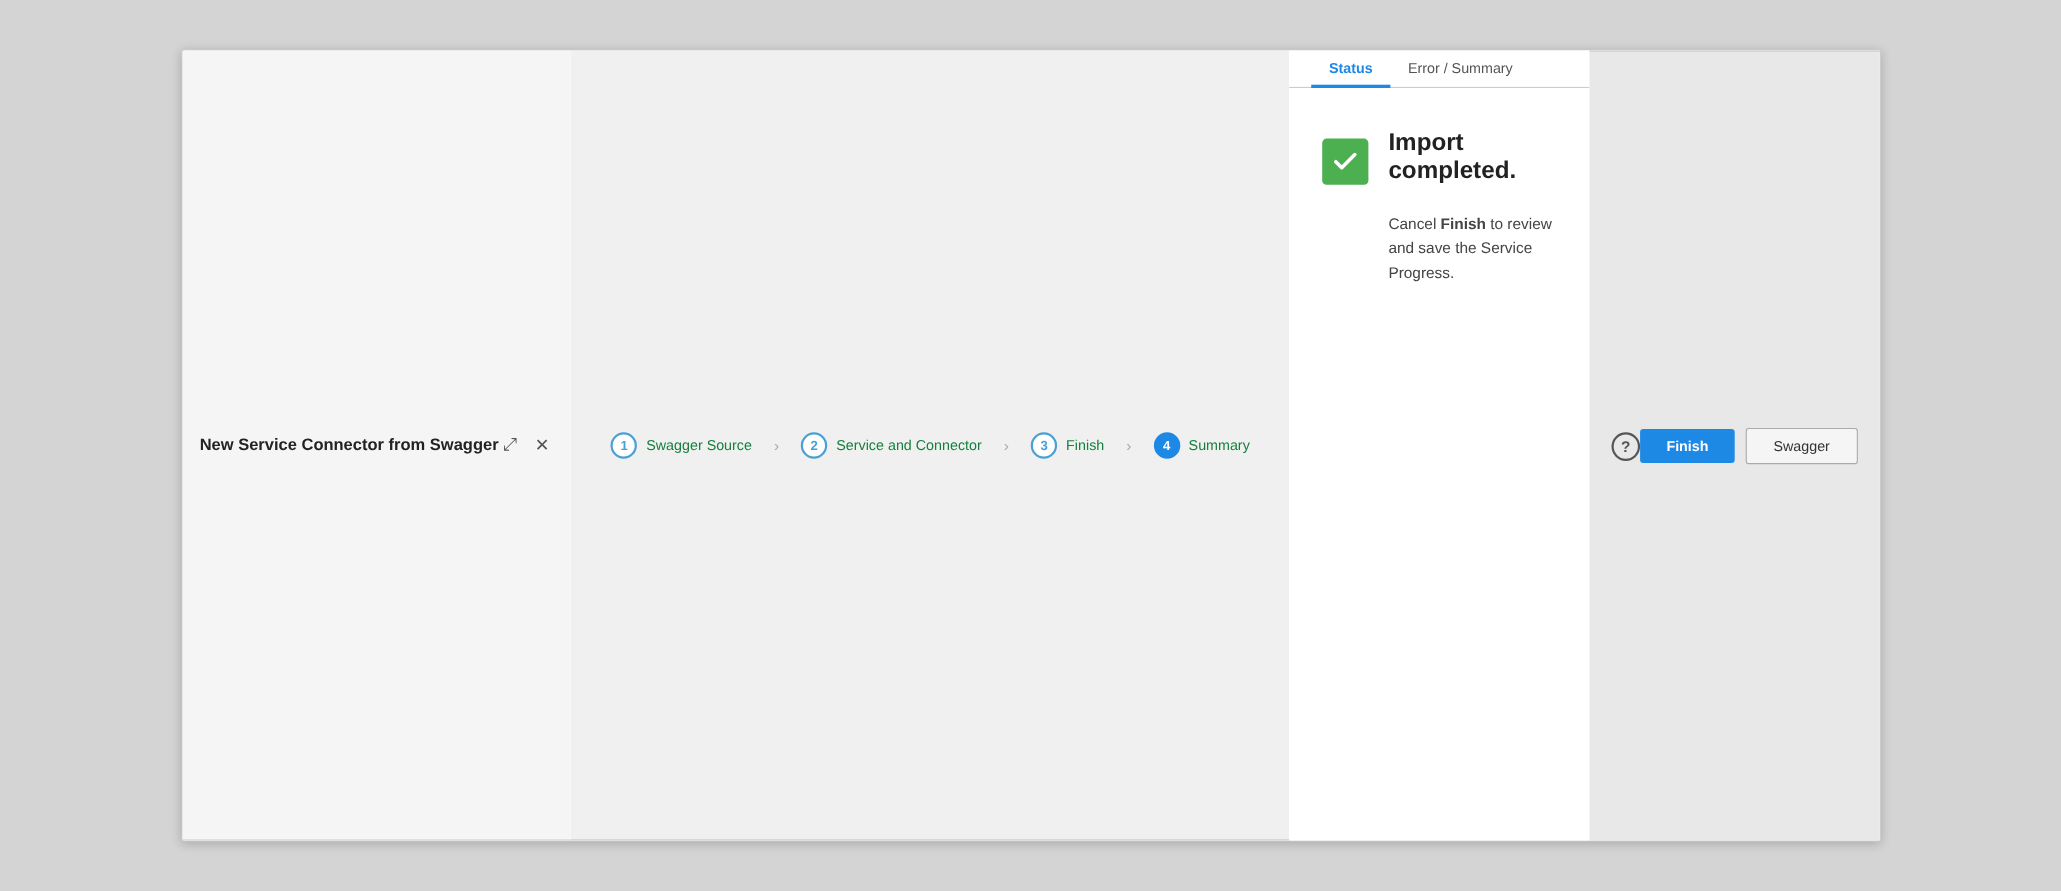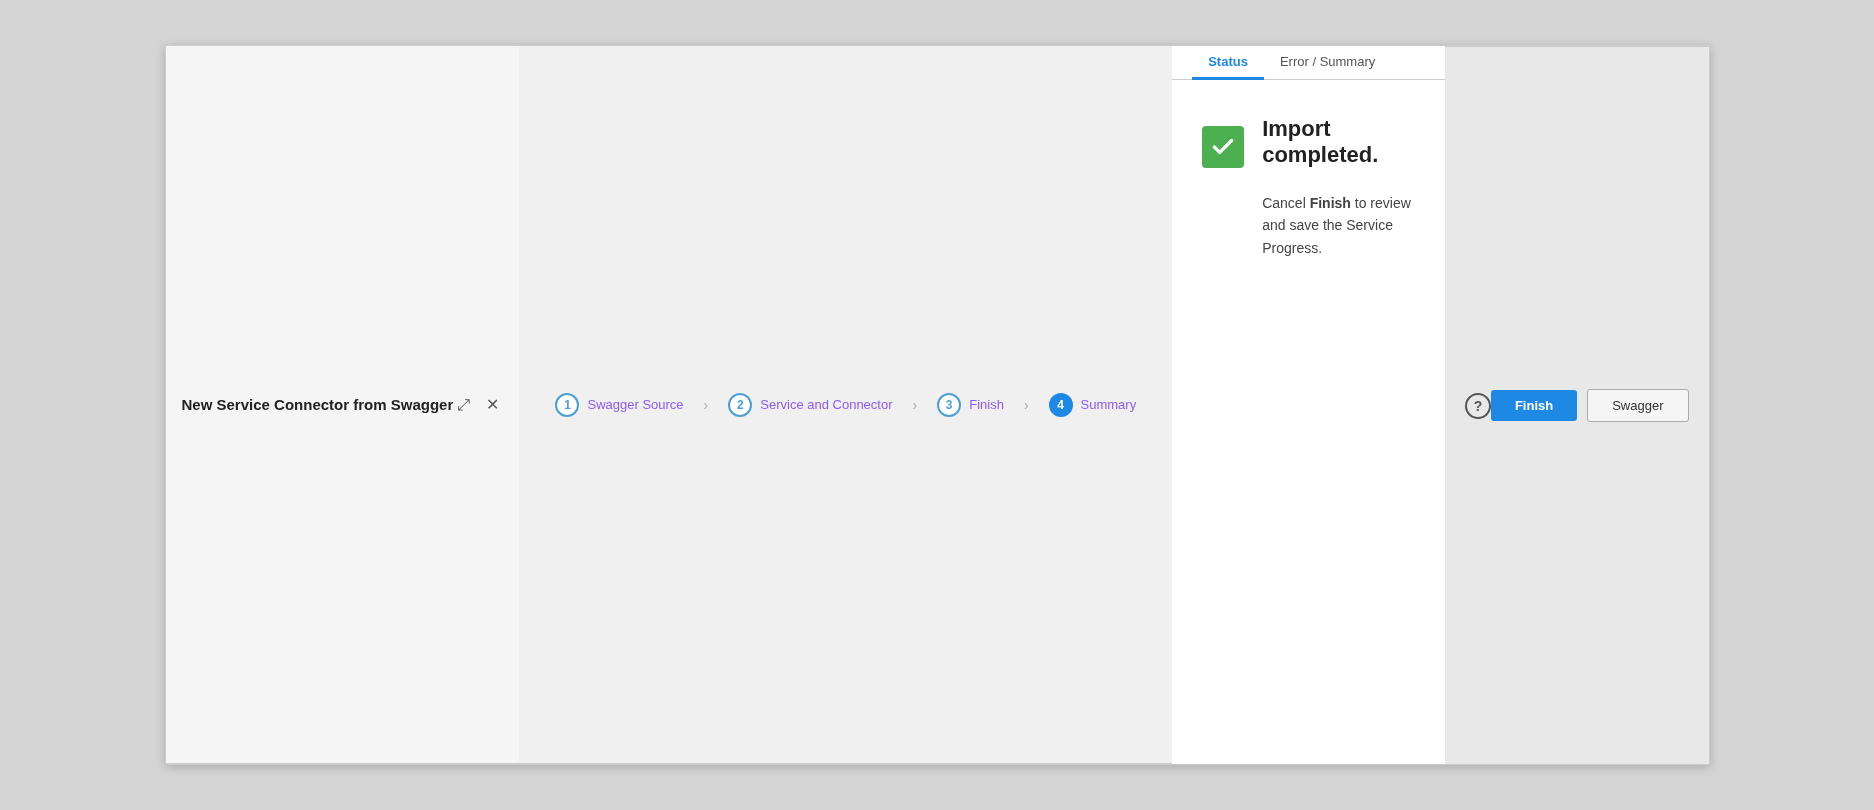--- a/index.html
+++ b/index.html
@@ -109,21 +109,21 @@
     }
 
     .step-circle.active {
       background: #1e88e5;
       border-color: #1e88e5;
       color: white;
     }
 
     .step-label {
       font-size: 13px;
-      color: #8b5cf6;
+      color: #15803d;
       white-space: nowrap;
     }
 
     .step-separator {
       color: #aaa;
       font-size: 14px;
       padding: 0 4px;
     }
 
     .dialog-body {

